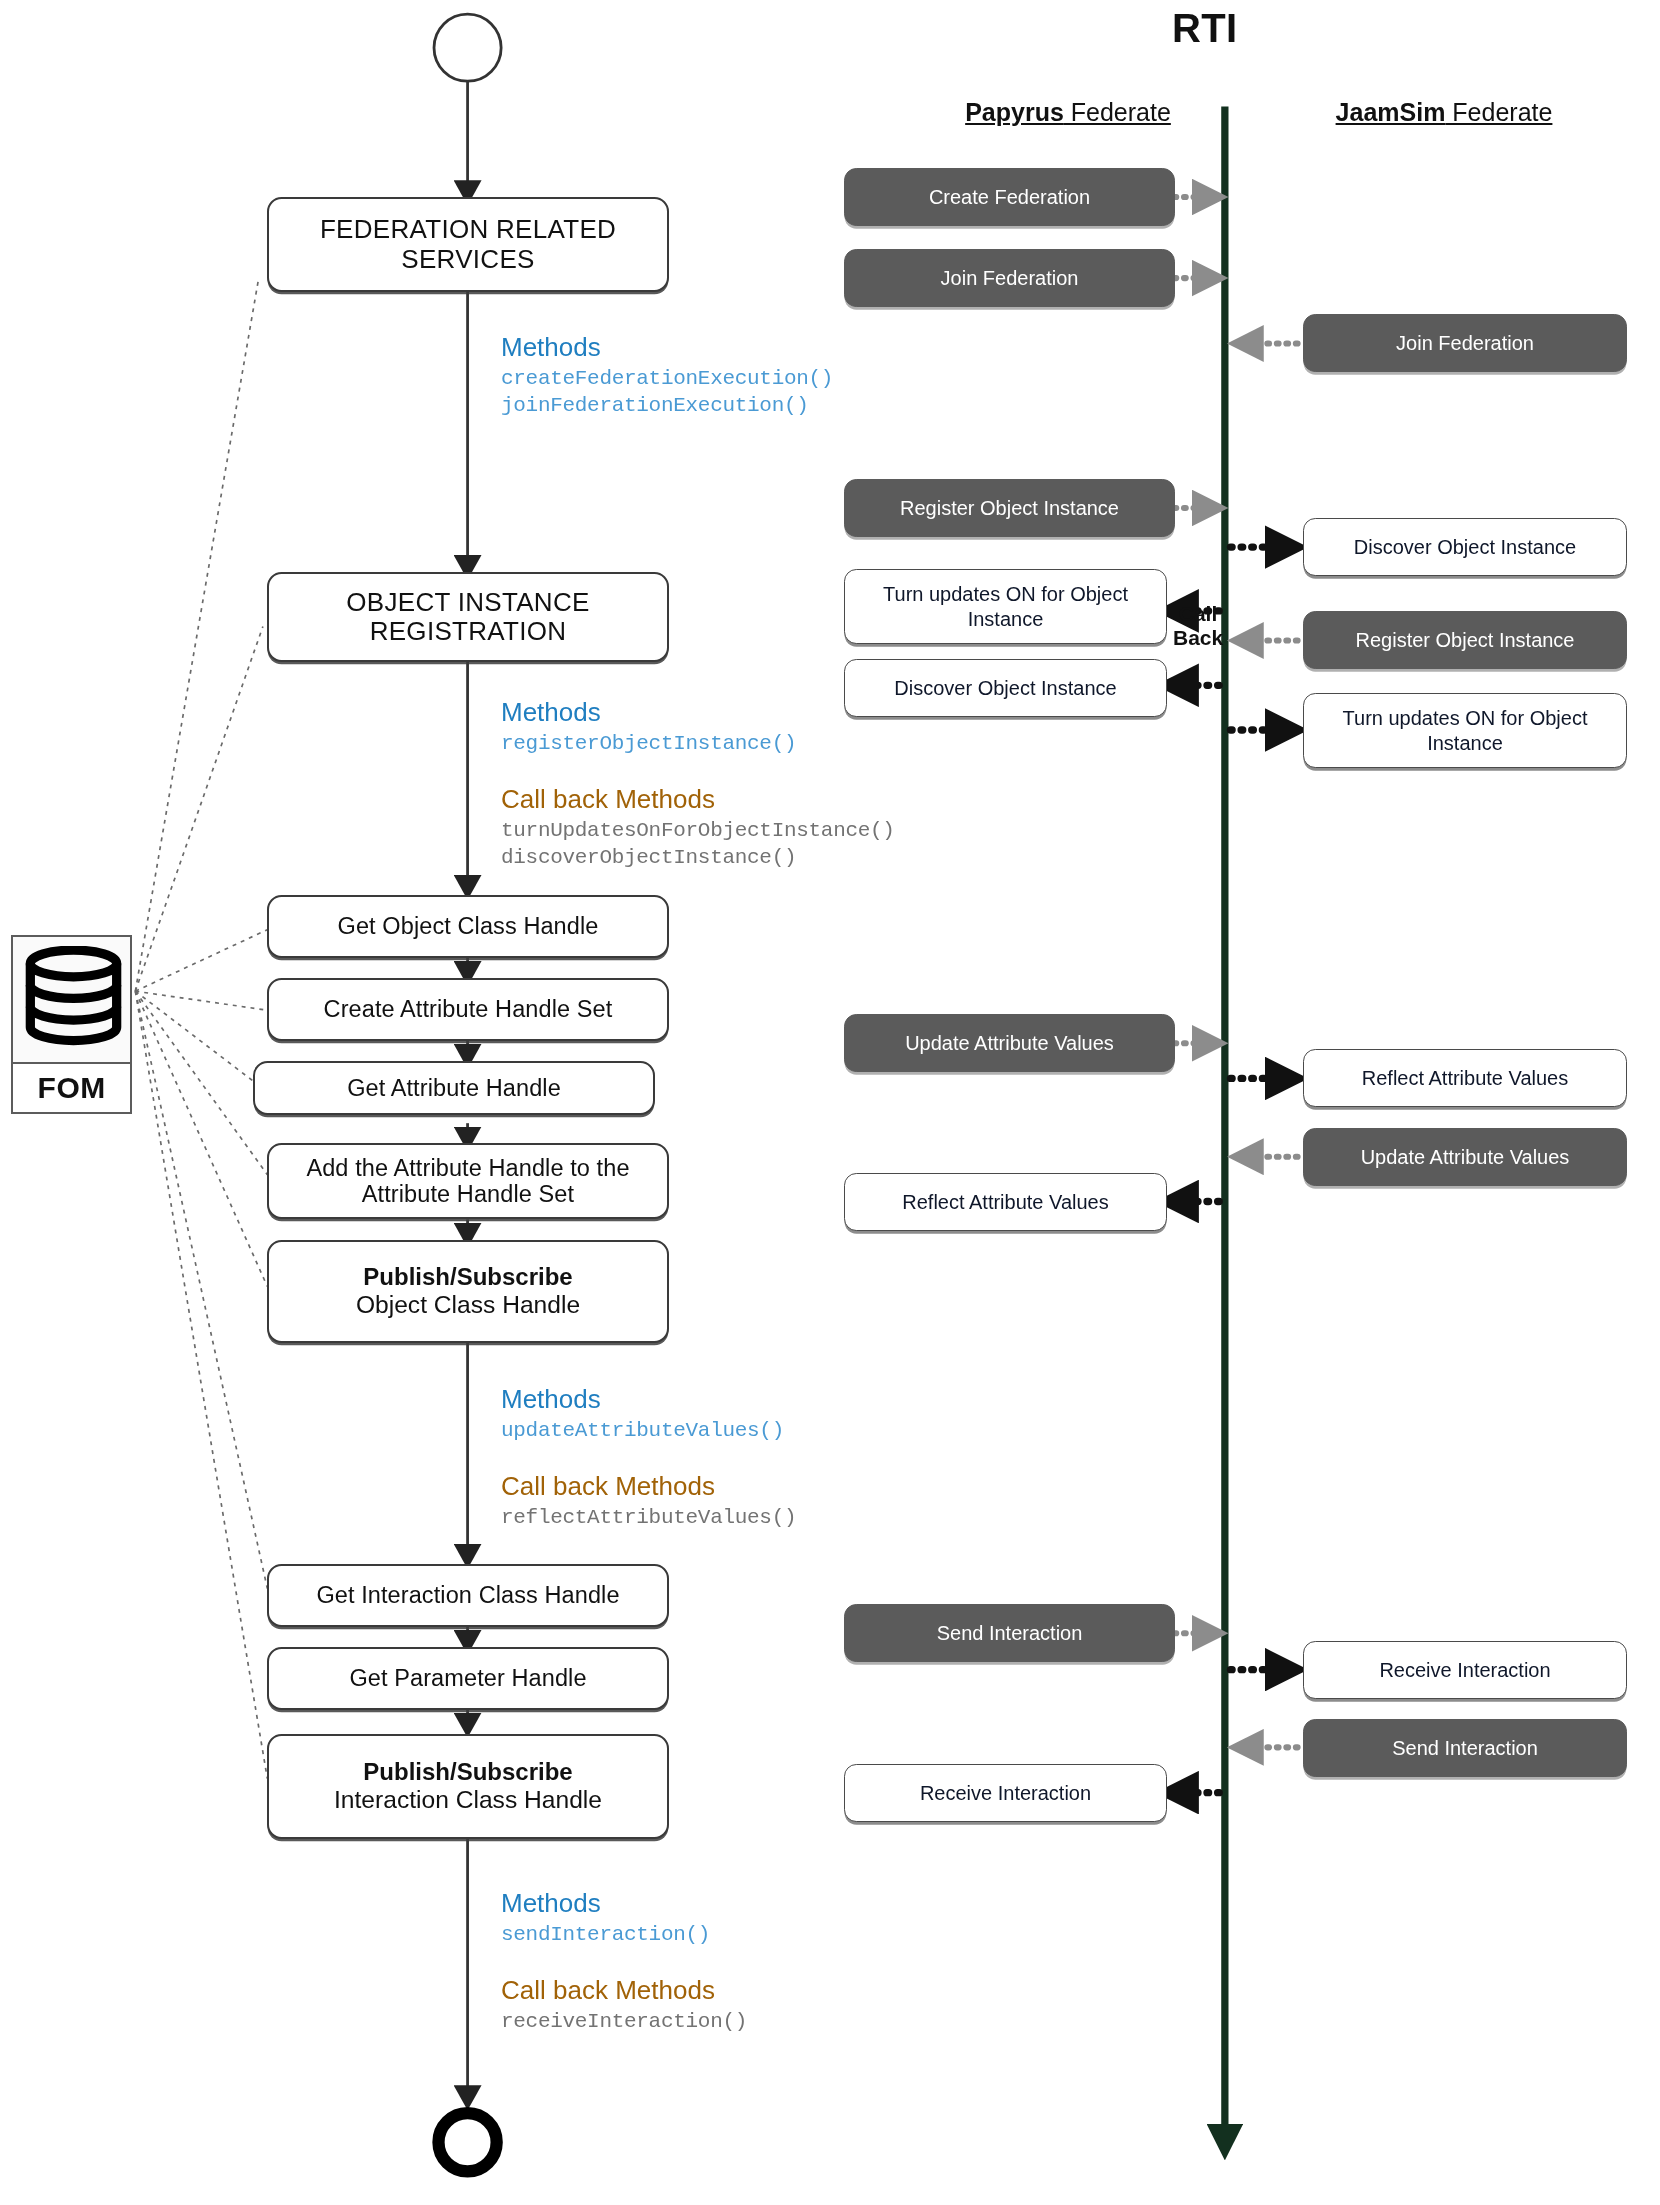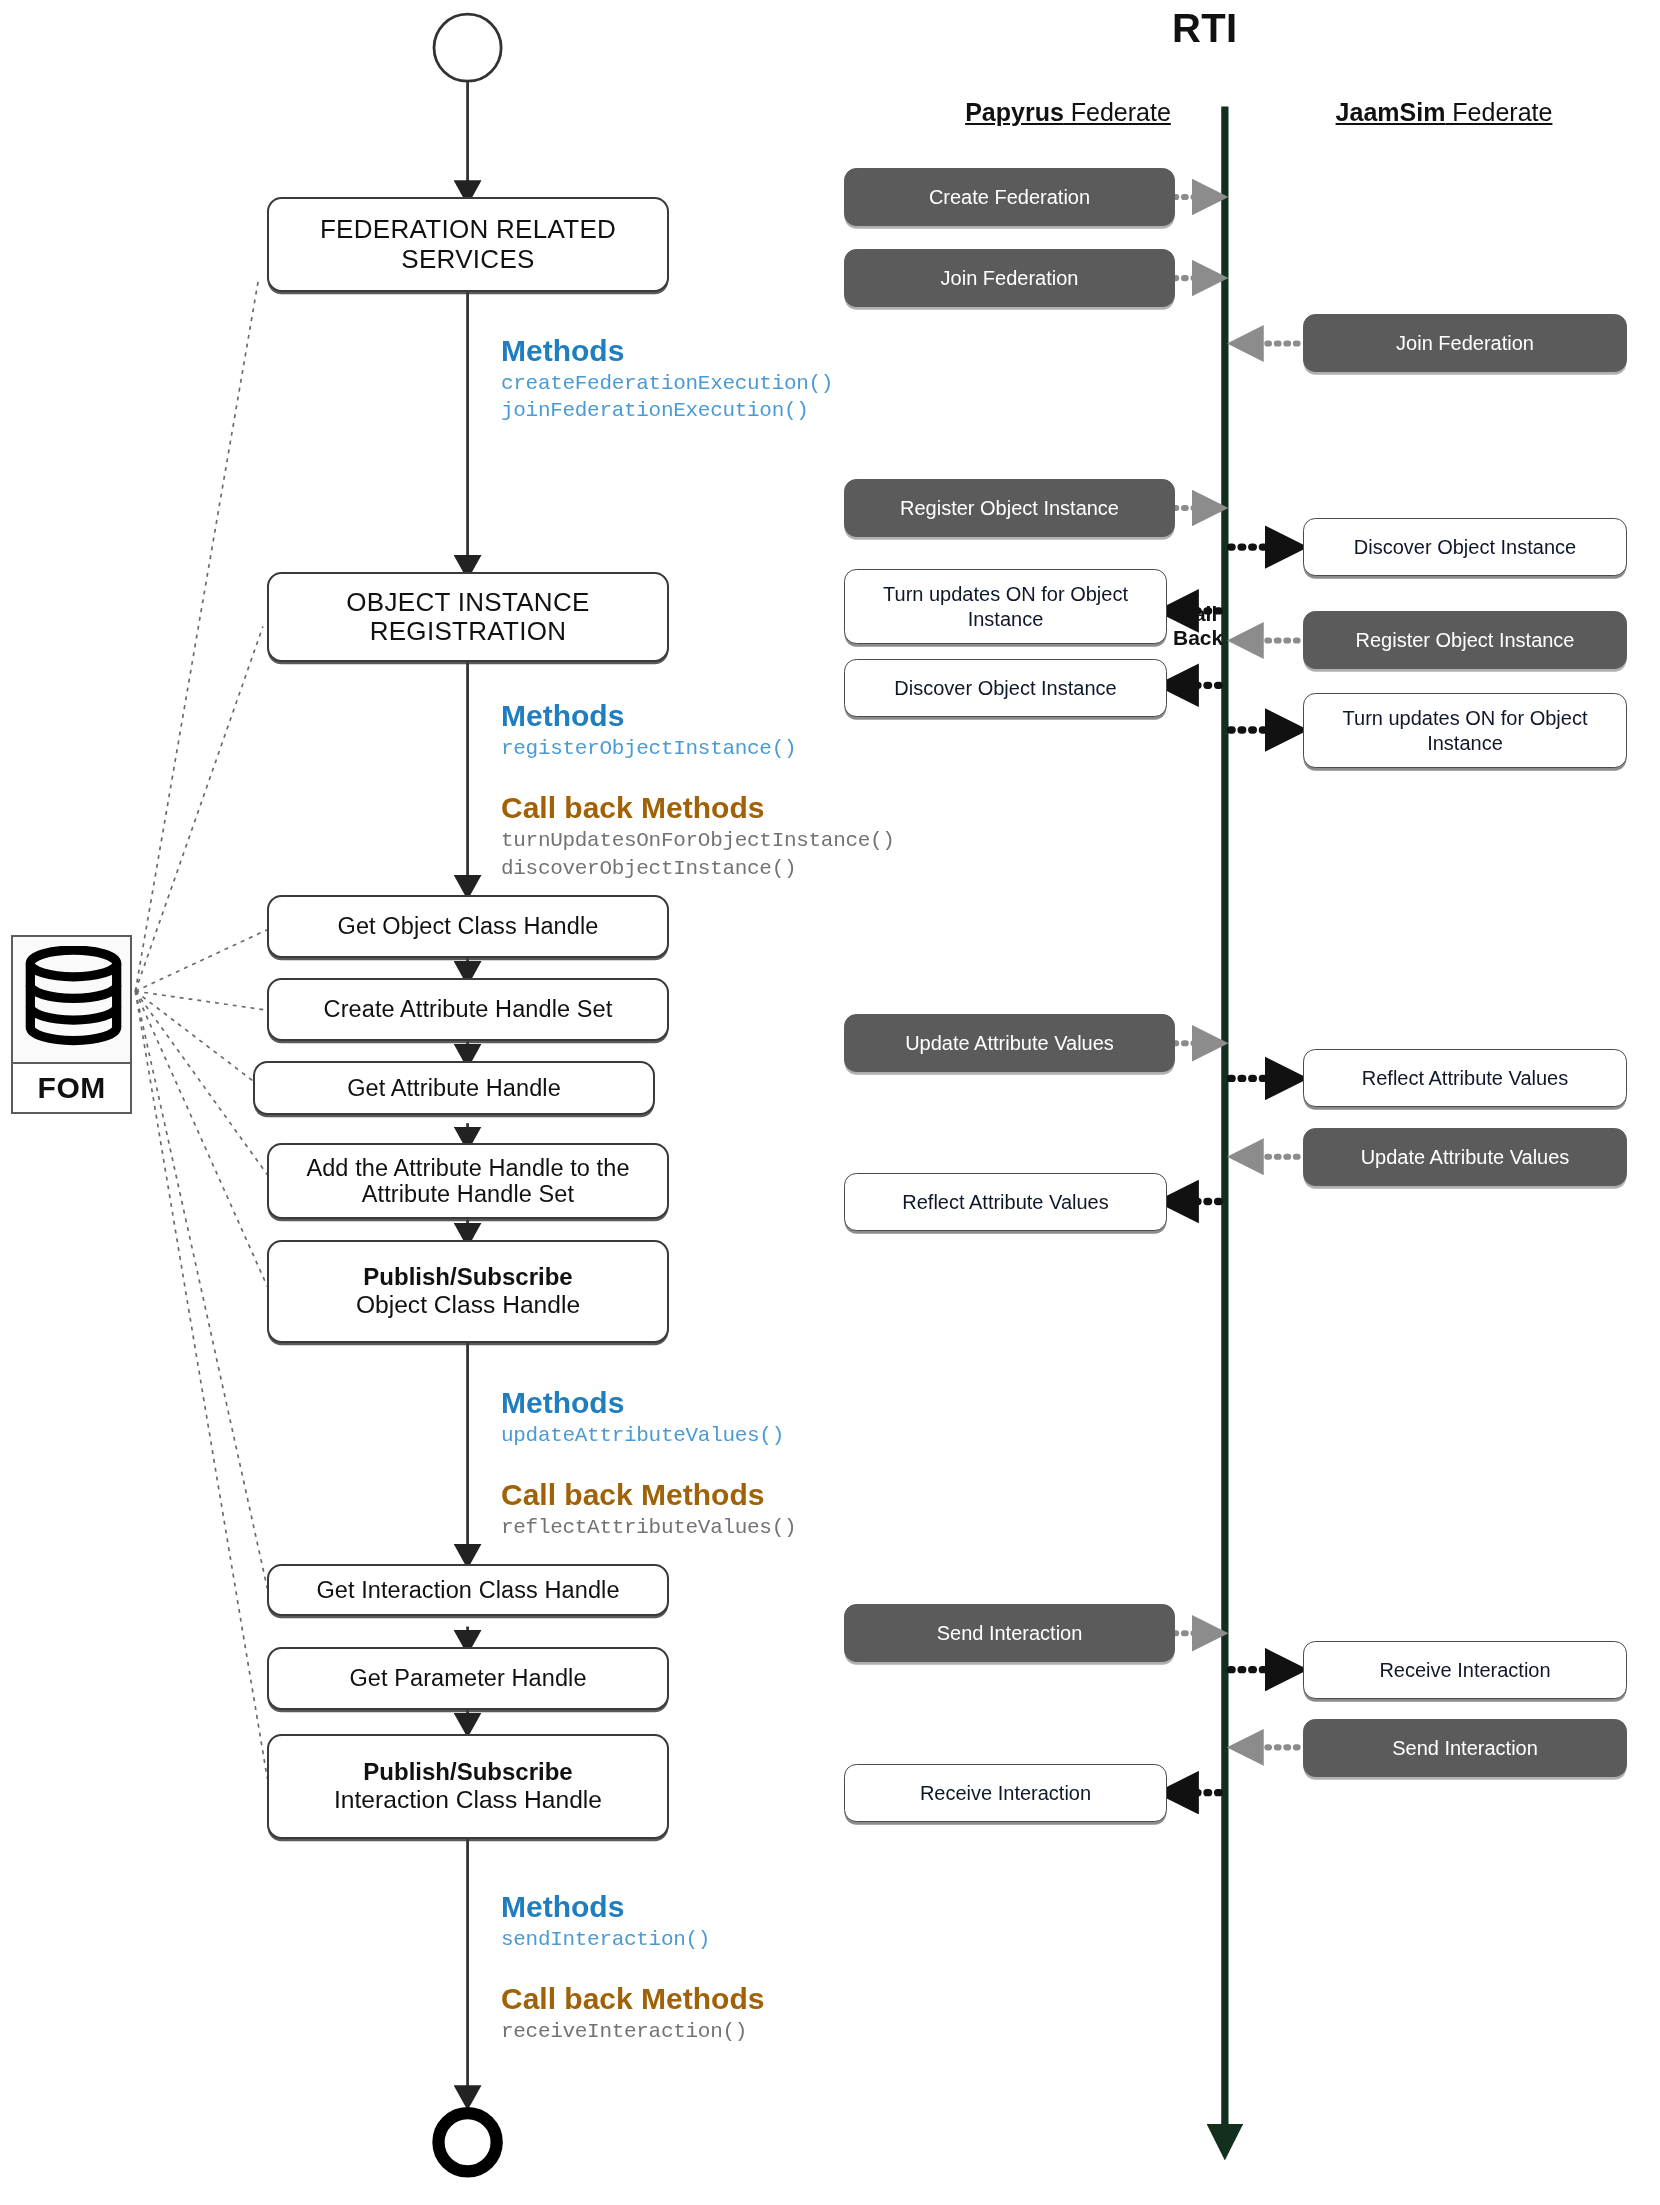--- a/index.html
+++ b/index.html
@@ -26,21 +26,21 @@
     text-align:center;font-size:20px;line-height:1.25;padding:2.2px 7.8px;
     box-sizing:border-box;
   }
   .rbox.dark{background:#5b5b5b;color:#fff;border:1.1px solid #5b5b5b;
              box-shadow:0 3.4px 0 -0.6px rgba(150,150,150,.75);}
   .rbox.light{background:#fff;color:#0f172a;border:1.7px solid #4a4a4a;
              box-shadow:0 3.4px 0 -0.6px rgba(120,120,120,.85);}
 
   
   .mblock{line-height:1.30;}
-  .mhead{font-size:30px;font-weight:bold;}
+  .mhead{font-size:26px;font-weight:normal;}
   .mhead.blue{color:#1f7ec0;}
   .mhead.green{color:#a16207;}
   .mcode{font-family:"Liberation Mono", monospace;font-size:21px;letter-spacing:-0.3px;}
   .mcode.blue{color:#4a9ad4;}
   .mcode.green{color:#737373;}
 
   
   .rti{font-size:40px;font-weight:bold;letter-spacing:0.3px;}
   .fedhead{font-size:25px;text-decoration:underline;}
   .fedhead b{font-weight:bold;}
@@ -188,21 +188,21 @@
 <div class="abs flowbox" style="left:267px;top:1143px;width:402px;height:76px;">
   <div class="t1">Add the Attribute Handle to the</div>
   <div class="t1">Attribute Handle Set</div>
 </div>
 
 <div class="abs flowbox" style="left:267px;top:1240px;width:402px;height:103px;">
   <div class="big">Publish/Subscribe</div>
   <div class="sub">Object Class Handle</div>
 </div>
 
-<div class="abs flowbox" style="left:267px;top:1564px;width:402px;height:52px;">
+<div class="abs flowbox" style="left:267px;top:1564px;width:402px;height:63px;">
   <div class="t1">Get Interaction Class Handle</div>
 </div>
 
 <div class="abs flowbox" style="left:267px;top:1647px;width:402px;height:63px;">
   <div class="t1">Get Parameter Handle</div>
 </div>
 
 <div class="abs flowbox" style="left:267px;top:1734px;width:402px;height:105px;">
   <div class="big">Publish/Subscribe</div>
   <div class="sub">Interaction Class Handle</div>

